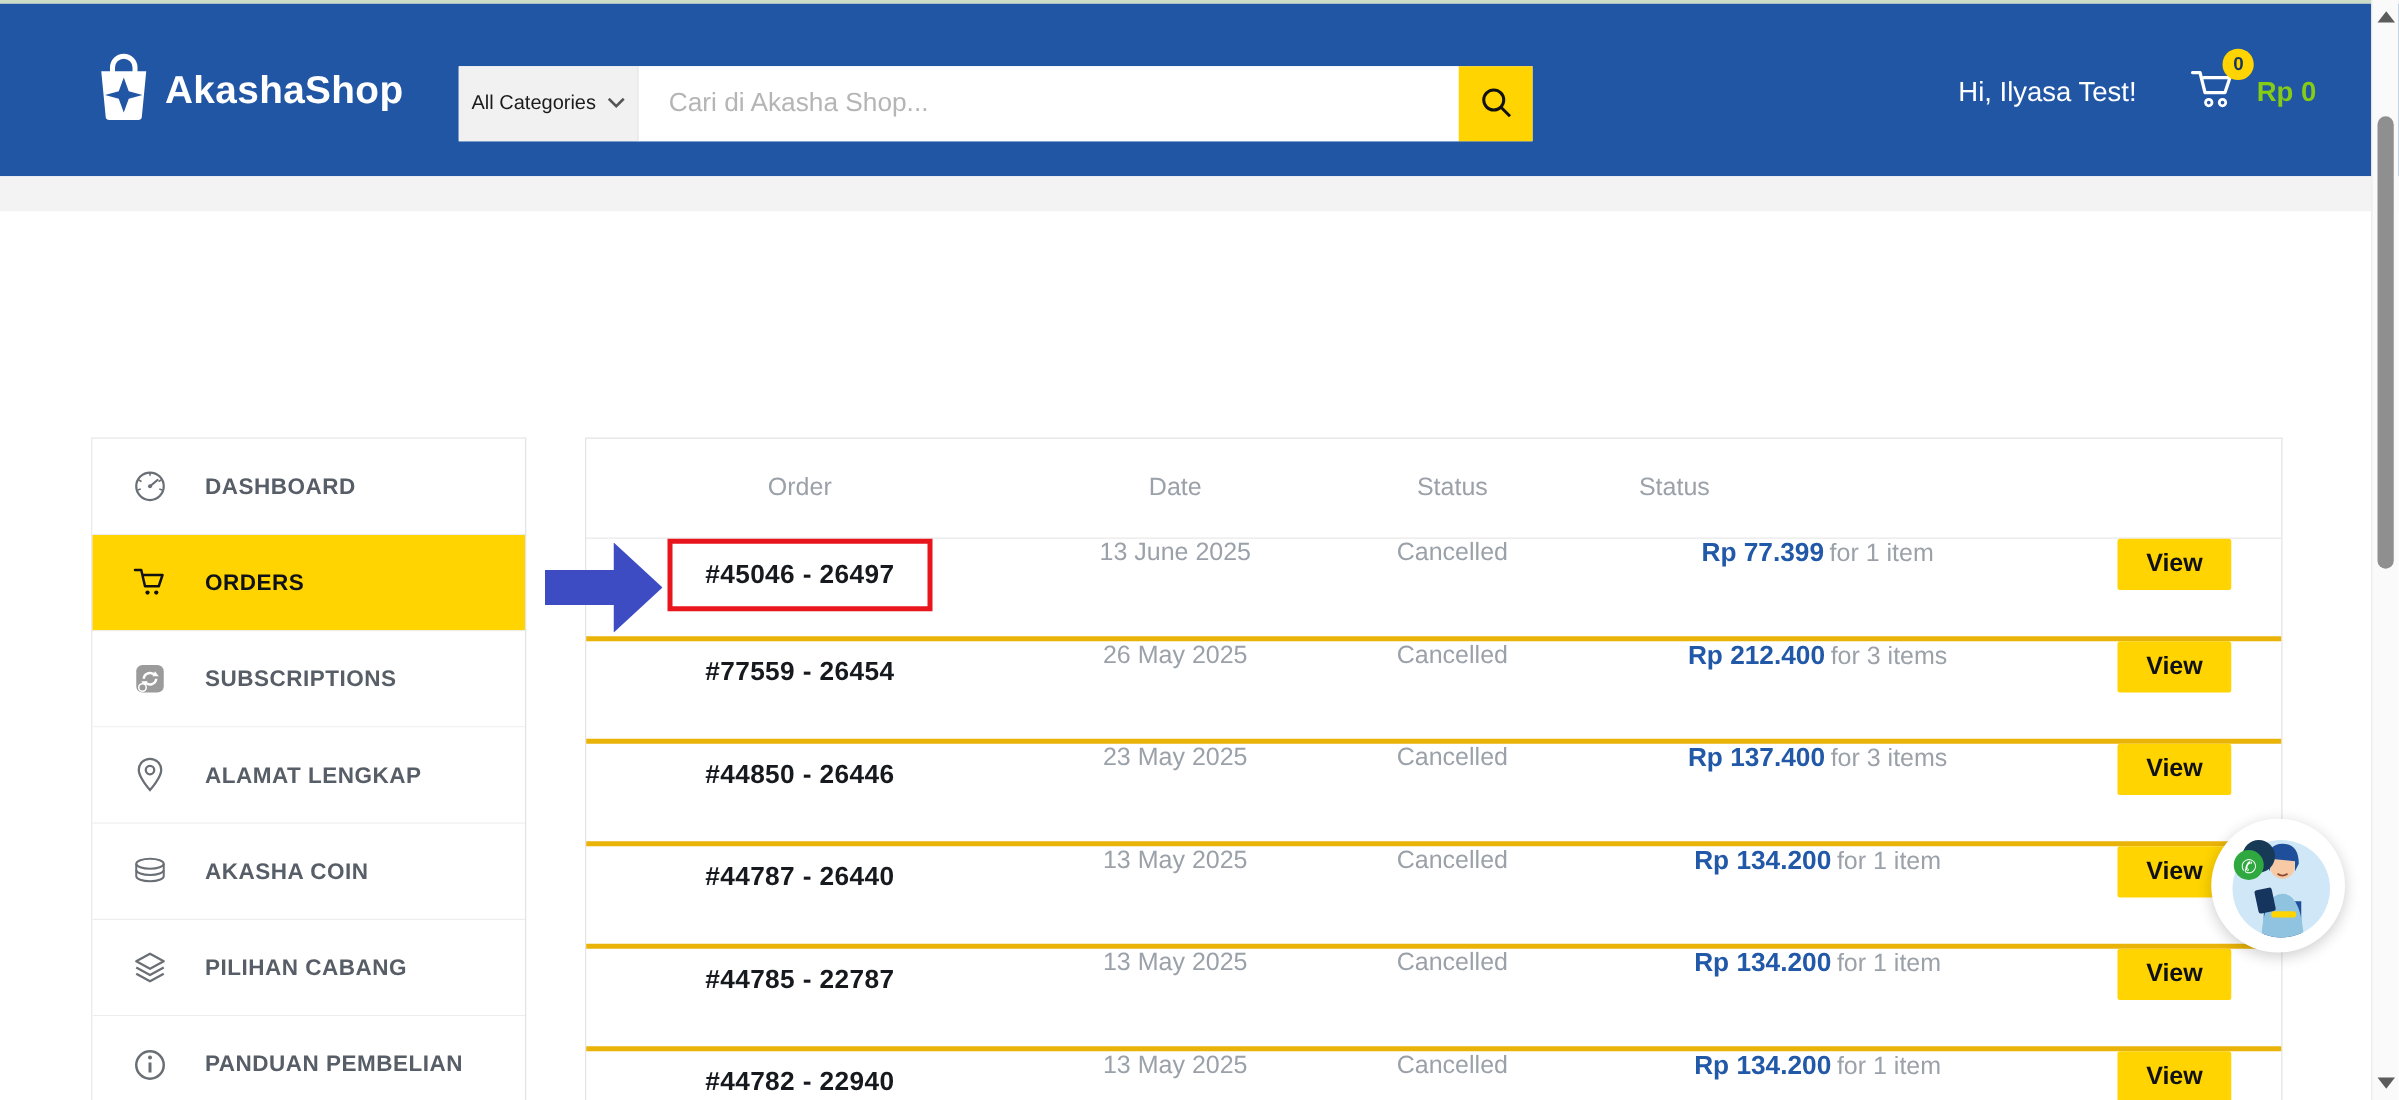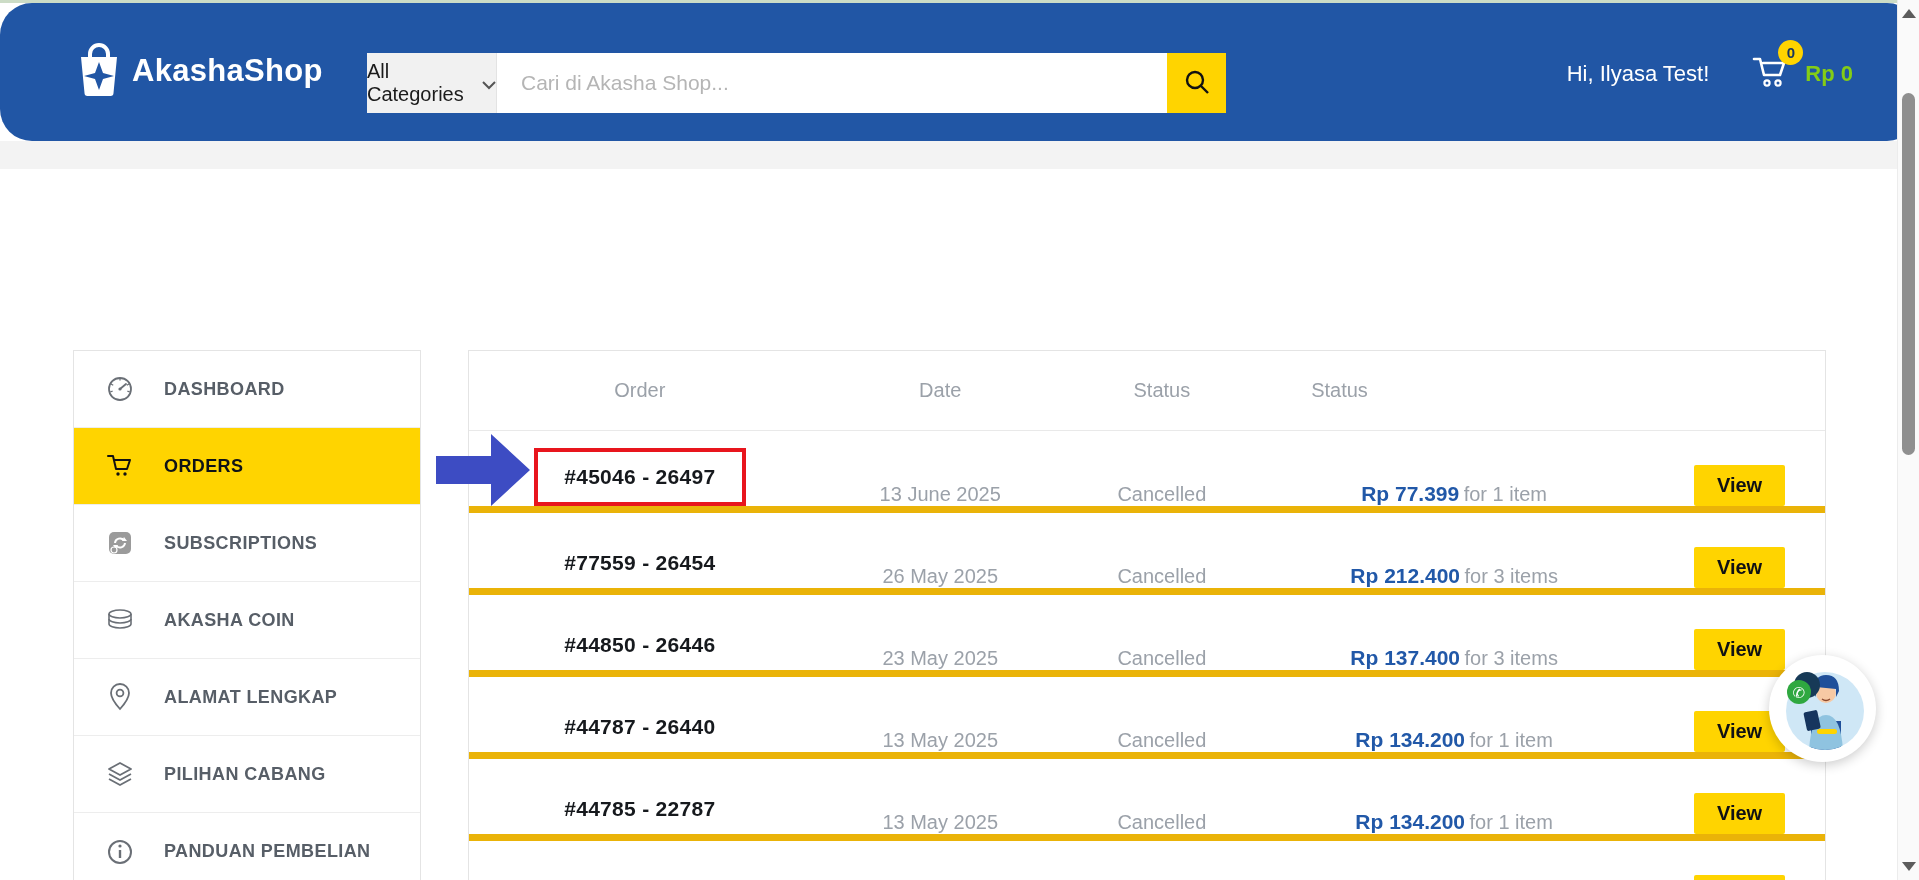--- a/index.html
+++ b/index.html
@@ -5,25 +5,25 @@
   * { box-sizing: border-box; }
   html, body { margin:0; padding:0; overflow:hidden; }
   body {
     width:1919px; height:880px; position:relative;
     background:#ffffff;
     font-family:"Liberation Sans", sans-serif;
   }
   
   .top-strip { position:absolute; left:0; top:0; width:100%; height:3px; background:#ccdcc6; }
   
-  .header { position:absolute; left:0; top:3px; width:100%; height:138px; background:#2156a5;border-radius:32px; }
+  .header { position:absolute; left:0; top:3px; width:100%; height:138px; background:#2156a5; }
   .brand { position:absolute; left:76px; top:39px; display:flex; align-items:center; gap:10px; cursor:pointer; }
   .brand-text { color:#fff; font-size:31px; font-weight:bold; letter-spacing:.3px; }
   .searchbar { position:absolute; left:367px; top:50px; width:859px; height:60px; display:flex; background:#fff; }
-  .cat-dd { width:130px; background:#f1f1f1; border-right:1px solid #e3e3e3; display:flex; align-items:center; justify-content:center; gap:9px; font-size:20px; color:#1b1b1b; cursor:pointer; }
+  .cat-dd { width:144px; background:#f1f1f1; border-right:1px solid #e3e3e3; display:flex; align-items:center; justify-content:center; gap:9px; font-size:16px; color:#1b1b1b; cursor:pointer; }
   .search-input { flex:1; border:none; outline:none; font-size:21px; color:#333; padding:0 24px; font-family:"Liberation Sans",sans-serif; }
   .search-input::placeholder { color:#b5b5b5; }
   .search-btn { width:59px; background:#ffd400; border:none; display:flex; align-items:center; justify-content:center; cursor:pointer; }
   .user-area { position:absolute; right:66px; top:3px; height:135px; display:flex; align-items:center; gap:42px; }
   .greeting { color:#fff; font-size:22px; font-weight:500; cursor:pointer; }
   .cart-group { display:flex; align-items:center; gap:14px; cursor:pointer; }
   .cart-wrap { position:relative; }
   .cart-badge { position:absolute; top:-14px; right:-12px; width:25px; height:25px; border-radius:50%; background:#ffd400; color:#17355e; font-size:15px; font-weight:bold; display:flex; align-items:center; justify-content:center; }
   .cart-total { color:#84cc16; font-size:22px; font-weight:bold; }
   
@@ -34,21 +34,21 @@
   .side-item:last-child { border-bottom:none; }
   .side-item .s-label { font-size:18px; font-weight:bold; letter-spacing:.4px; color:#575e67; }
   .side-item .s-icon { width:30px; height:30px; display:flex; align-items:center; justify-content:center; color:#6a6f76; }
   .side-item.active { background:#ffd400; }
   .side-item.active .s-label { color:#0f1216; }
   .side-item.active .s-icon { color:#111; }
   
   .orders-panel { position:absolute; left:468px; top:350px; width:1358px; background:#fff; border:1px solid #e4e4e4; }
   .t-head { display:flex; height:80px; align-items:center; border-bottom:1px solid #e9e9e9; }
   .t-head .cell { font-size:20px; color:#9ba1a9; text-align:center; }
-  .t-row { display:flex; height:82px; align-items:flex-end; border-bottom:7px solid #eab308; }
+  .t-row { display:flex; height:82px; align-items:flex-start; border-bottom:4px solid #eab308; }
   .c0 { width:25.2%; } .c1 { width:19.1%; } .c2 { width:13.6%; } .c3 { width:29.5%; } .c4 { width:12.6%; }
   .t-row .cell { text-align:center; }
   .order-wrap { display:inline-block; padding:13px 26px; }
   .order-wrap.red-box { border:4px solid #e8151d; }
   .order-text { font-size:21px; font-weight:bold; color:#16191d; letter-spacing:.3px; }
   .r-date, .r-status { font-size:20px; color:#9ba1a9; }
   .t-val { font-size:21px; font-weight:bold; color:#2158a8; }
   .t-suf { font-size:20px; color:#9ba1a9; }
   .view-btn { background:#ffd400; border:none; font-family:"Liberation Sans",sans-serif; font-size:20px; font-weight:bold; color:#101114; padding:9px 23px; border-radius:2px; cursor:pointer; }
   
@@ -155,38 +155,38 @@
             <path d="M9 14 a5 5 0 0 1 9 -2.5 M19 14 a5 5 0 0 1 -9 2.5" fill="none" stroke="#fff" stroke-width="2"></path>
             <polygon points="18,8 21,12 16,12" fill="#fff"></polygon>
             <polygon points="10,20 7,16 12,16" fill="#fff"></polygon>
             <circle cx="8" cy="21" r="3" fill="#9b9b9b" stroke="#fff" stroke-width="1.2"></circle>
           </svg>
         </span>
     <span class="s-label">SUBSCRIPTIONS</span>
   </div>
       <div class="side-item">
     <span class="s-icon">
+          <svg width="26" height="30" viewBox="0 0 26 30">
+            <path d="M13 2 C8 2 4 6 4 11 c0 6 9 16 9 16 s9 -10 9 -16 c0 -5 -4 -9 -9 -9 z" fill="none" stroke="currentColor" stroke-width="1.8"></path>
+            <circle cx="13" cy="11" r="3.4" fill="none" stroke="currentColor" stroke-width="1.8"></circle>
+          </svg>
+        </span>
+    <span class="s-label">ALAMAT LENGKAP</span>
+  </div>
+      <div class="side-item">
+    <span class="s-icon">
           <svg width="30" height="28" viewBox="0 0 30 28">
             <g fill="none" stroke="currentColor" stroke-width="1.6">
               <ellipse cx="15" cy="8" rx="11" ry="4"></ellipse>
               <path d="M4 8 v5 c0 2.2 4.9 4 11 4 s11 -1.8 11 -4 v-5"></path>
               <path d="M4 13 v5 c0 2.2 4.9 4 11 4 s11 -1.8 11 -4 v-5"></path>
             </g>
           </svg>
         </span>
     <span class="s-label">AKASHA COIN</span>
-  </div>
-      <div class="side-item">
-    <span class="s-icon">
-          <svg width="26" height="30" viewBox="0 0 26 30">
-            <path d="M13 2 C8 2 4 6 4 11 c0 6 9 16 9 16 s9 -10 9 -16 c0 -5 -4 -9 -9 -9 z" fill="none" stroke="currentColor" stroke-width="1.8"></path>
-            <circle cx="13" cy="11" r="3.4" fill="none" stroke="currentColor" stroke-width="1.8"></circle>
-          </svg>
-        </span>
-    <span class="s-label">ALAMAT LENGKAP</span>
   </div>
       <div class="side-item">
     <span class="s-icon">
           <svg width="28" height="28" viewBox="0 0 28 28">
             <g fill="none" stroke="currentColor" stroke-width="1.8" stroke-linejoin="round">
               <polygon points="14,3 25,9 14,15 3,9"></polygon>
               <polyline points="3,14 14,20 25,14"></polyline>
               <polyline points="3,19 14,25 25,19"></polyline>
             </g>
           </svg>

